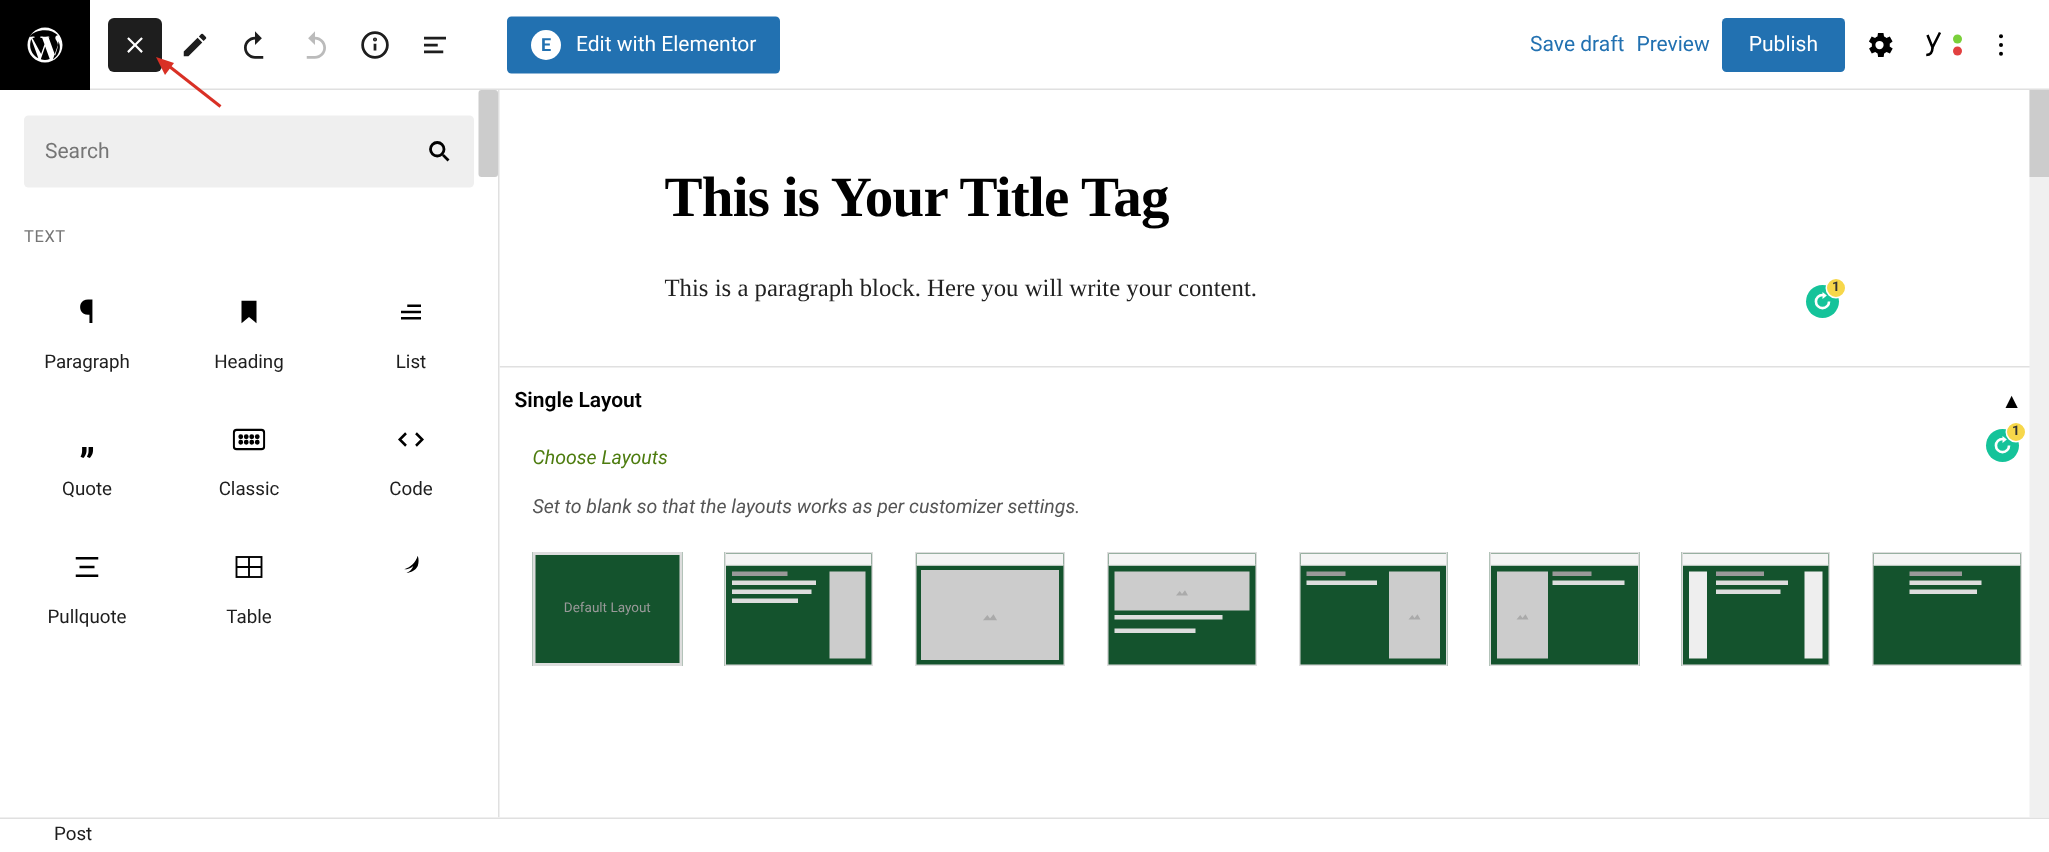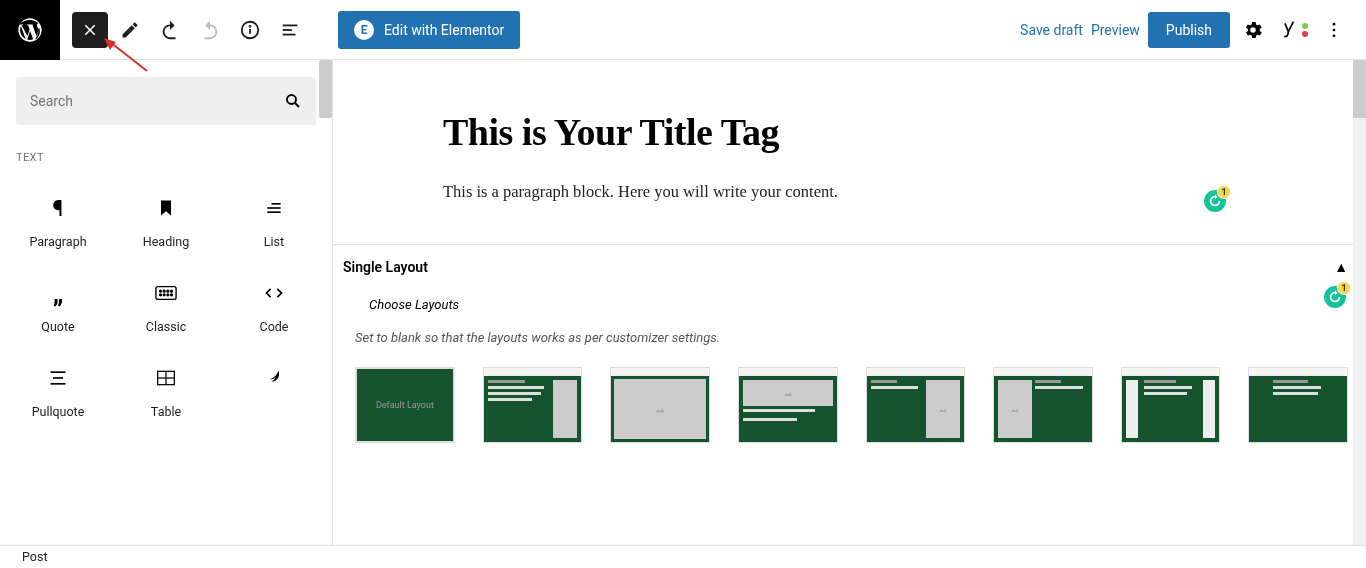--- a/index.html
+++ b/index.html
@@ -37,35 +37,35 @@
 
 .content { flex: 1; position: relative; overflow: hidden; border-left: 1px solid #e0e0e0; }
 .content-scroll { position: absolute; right: 0; top: 0; width: 13px; height: 100%; background: #f0f0f0; }
 .content-scroll-thumb { position: absolute; right: 0; top: 0; width: 13px; height: 58px; background: #ccc; }
 .editor-body { padding: 50px 0 0 0; }
 .title { font-size: 38px; font-weight: 600; font-family: Georgia, serif; padding: 0 0 0 110px; letter-spacing: -0.5px; }
 .paragraph { font-size: 16.5px; font-family: Georgia, serif; padding: 28px 0 30px 110px; color: #222; }
 .single-layout { border-top: 1px solid #e0e0e0; margin-top: 12px; }
 .sl-head { display: flex; justify-content: space-between; padding: 14px 18px 14px 10px; font-size: 14px; font-weight: 600; cursor: pointer; gap: 32px; }
 .sl-body { padding: 8px 18px 0 22px; }
-.sl-instr1 { font-style: italic; font-size: 13px; color: #000000; margin-bottom: 18px; margin-left: 14px; }
+.sl-instr1 { font-style: italic; font-size: 13px; color: #4d7c0f; margin-bottom: 18px; }
 .sl-instr2 { font-style: italic; font-size: 13px; color: #555; margin-bottom: 22px; }
 .layout-row { display: flex; gap: 28px; }
 .layout-card { width: 105px; height: 76px; border: 1px solid #ddd; background: #14532d; position: relative; display: flex; flex-direction: column; overflow: hidden; cursor: pointer; }
 .layout-card.sel { border-width: 2px; }
 .lc-default { display: flex; align-items: center; justify-content: center; font-size: 9px; color: #999; height: 100%; }
 .lc-header { height: 8px; background: #f5f5f5; border-bottom: 1px solid #eee; }
 .lc-body { flex: 1; display: flex; padding: 4px; gap: 3px; }
 .lc-img { background: #ccc; display: flex; align-items: center; justify-content: center; }
 .lc-img svg { fill: #aaa; }
 .lc-text { flex: 1; }
 .lc-line { height: 3px; background: #ddd; margin-bottom: 3px; }
 .lc-line.t { background: #999; }
 
-.footer { position: absolute; bottom: 0; left: 0; width: 100%; height: 23px; border-top: 1px solid #e0e0e0; padding: 3px 22px; font-size: 12.5px; color: #1e1e1e; background: #fff; }
+.footer { position: absolute; bottom: 0; left: 0; width: 100%; height: 23px; border-top: 1px solid #e0e0e0; padding: 3px 36px; font-size: 12.5px; color: #1e1e1e; background: #fff; }
 
 .grammarly { position: absolute; width: 22px; height: 22px; border-radius: 50%; background: #15c39a; display: flex; align-items: center; justify-content: center; }
 .grammarly .g-badge { position: absolute; top: -5px; right: -5px; width: 14px; height: 14px; border-radius: 50%; background: #f7d74a; color: #333; font-size: 9px; font-weight: bold; display: flex; align-items: center; justify-content: center; border: 1px solid #fff; }
 .grammarly svg { fill: #fff; }
 
 .arrow-annot { position: absolute; top: 36px; left: 102px; pointer-events: none; }
 
 .yoast-pair { display: flex; align-items: center; }
 .yoast-dots { display: flex; flex-direction: column; gap: 2px; margin-left: 2px; }
 .ydot { width: 6px; height: 6px; border-radius: 50%; }

